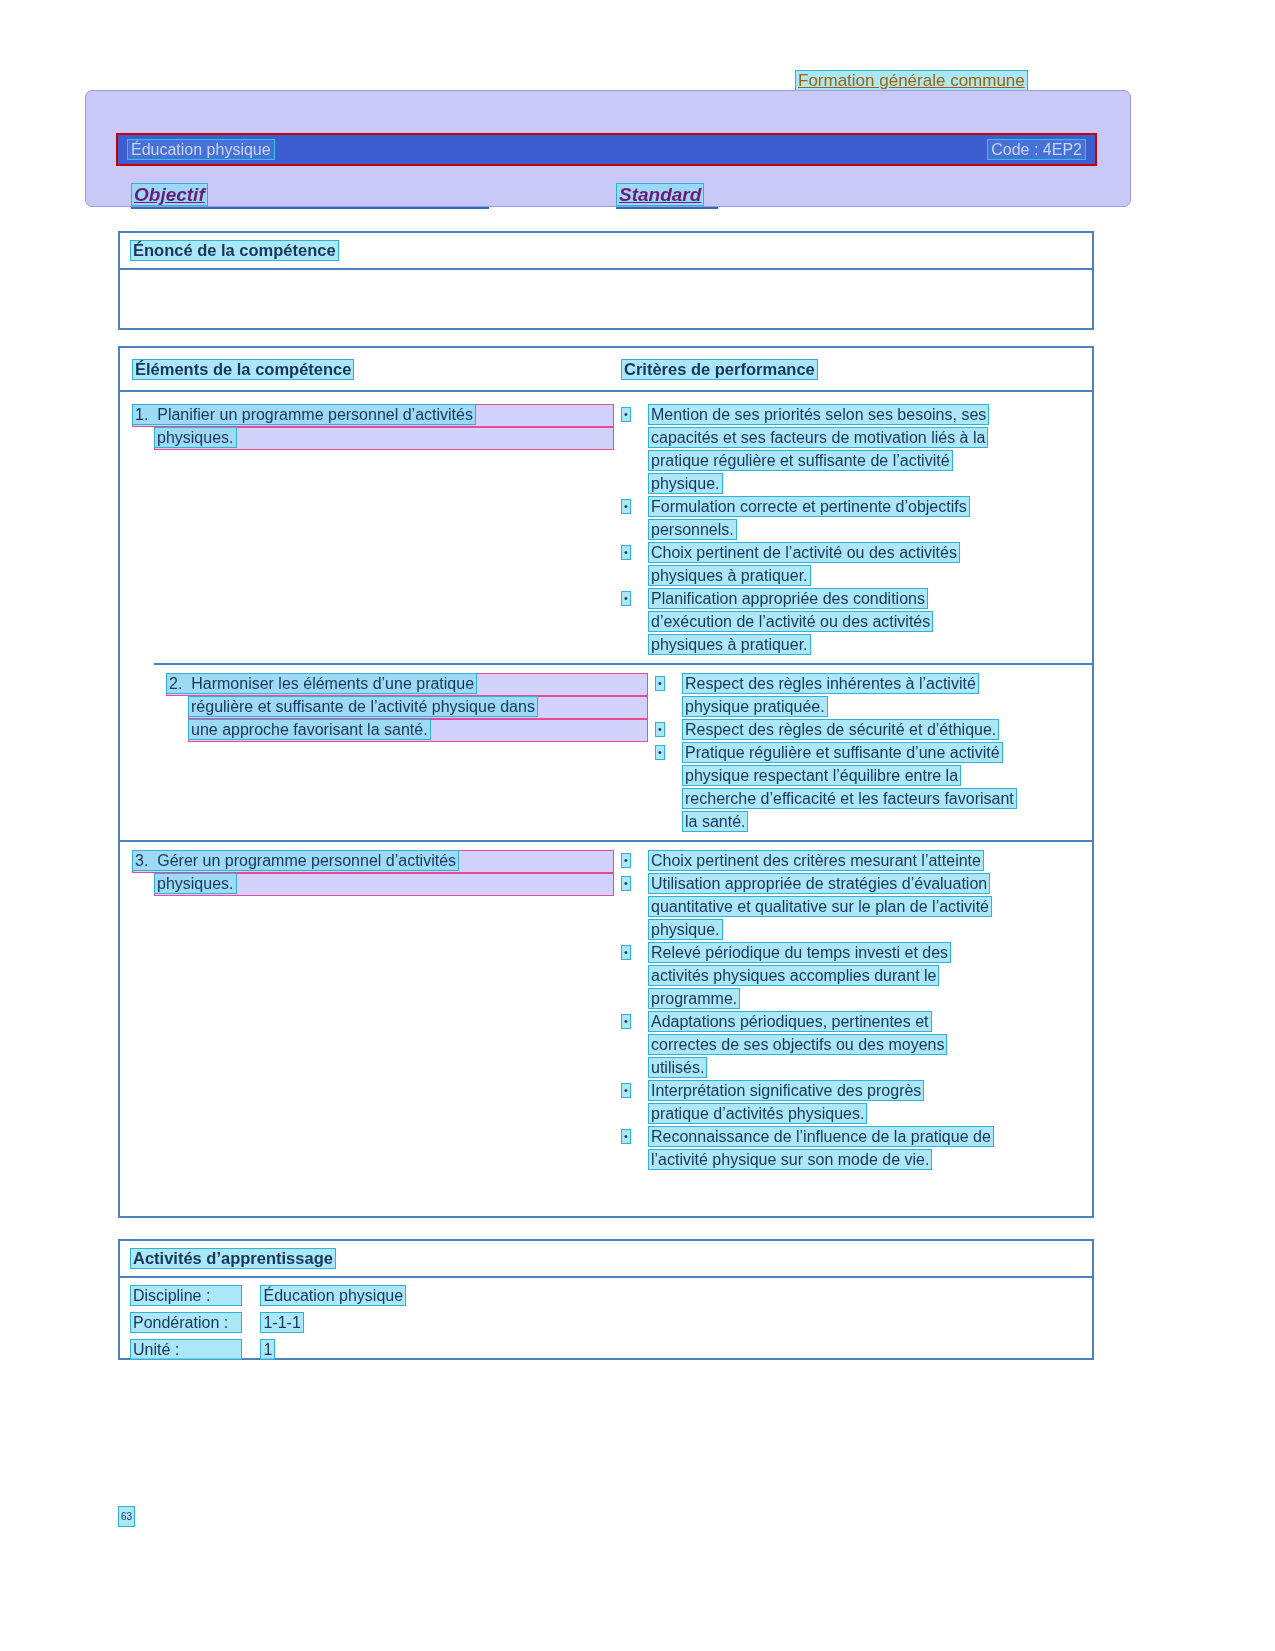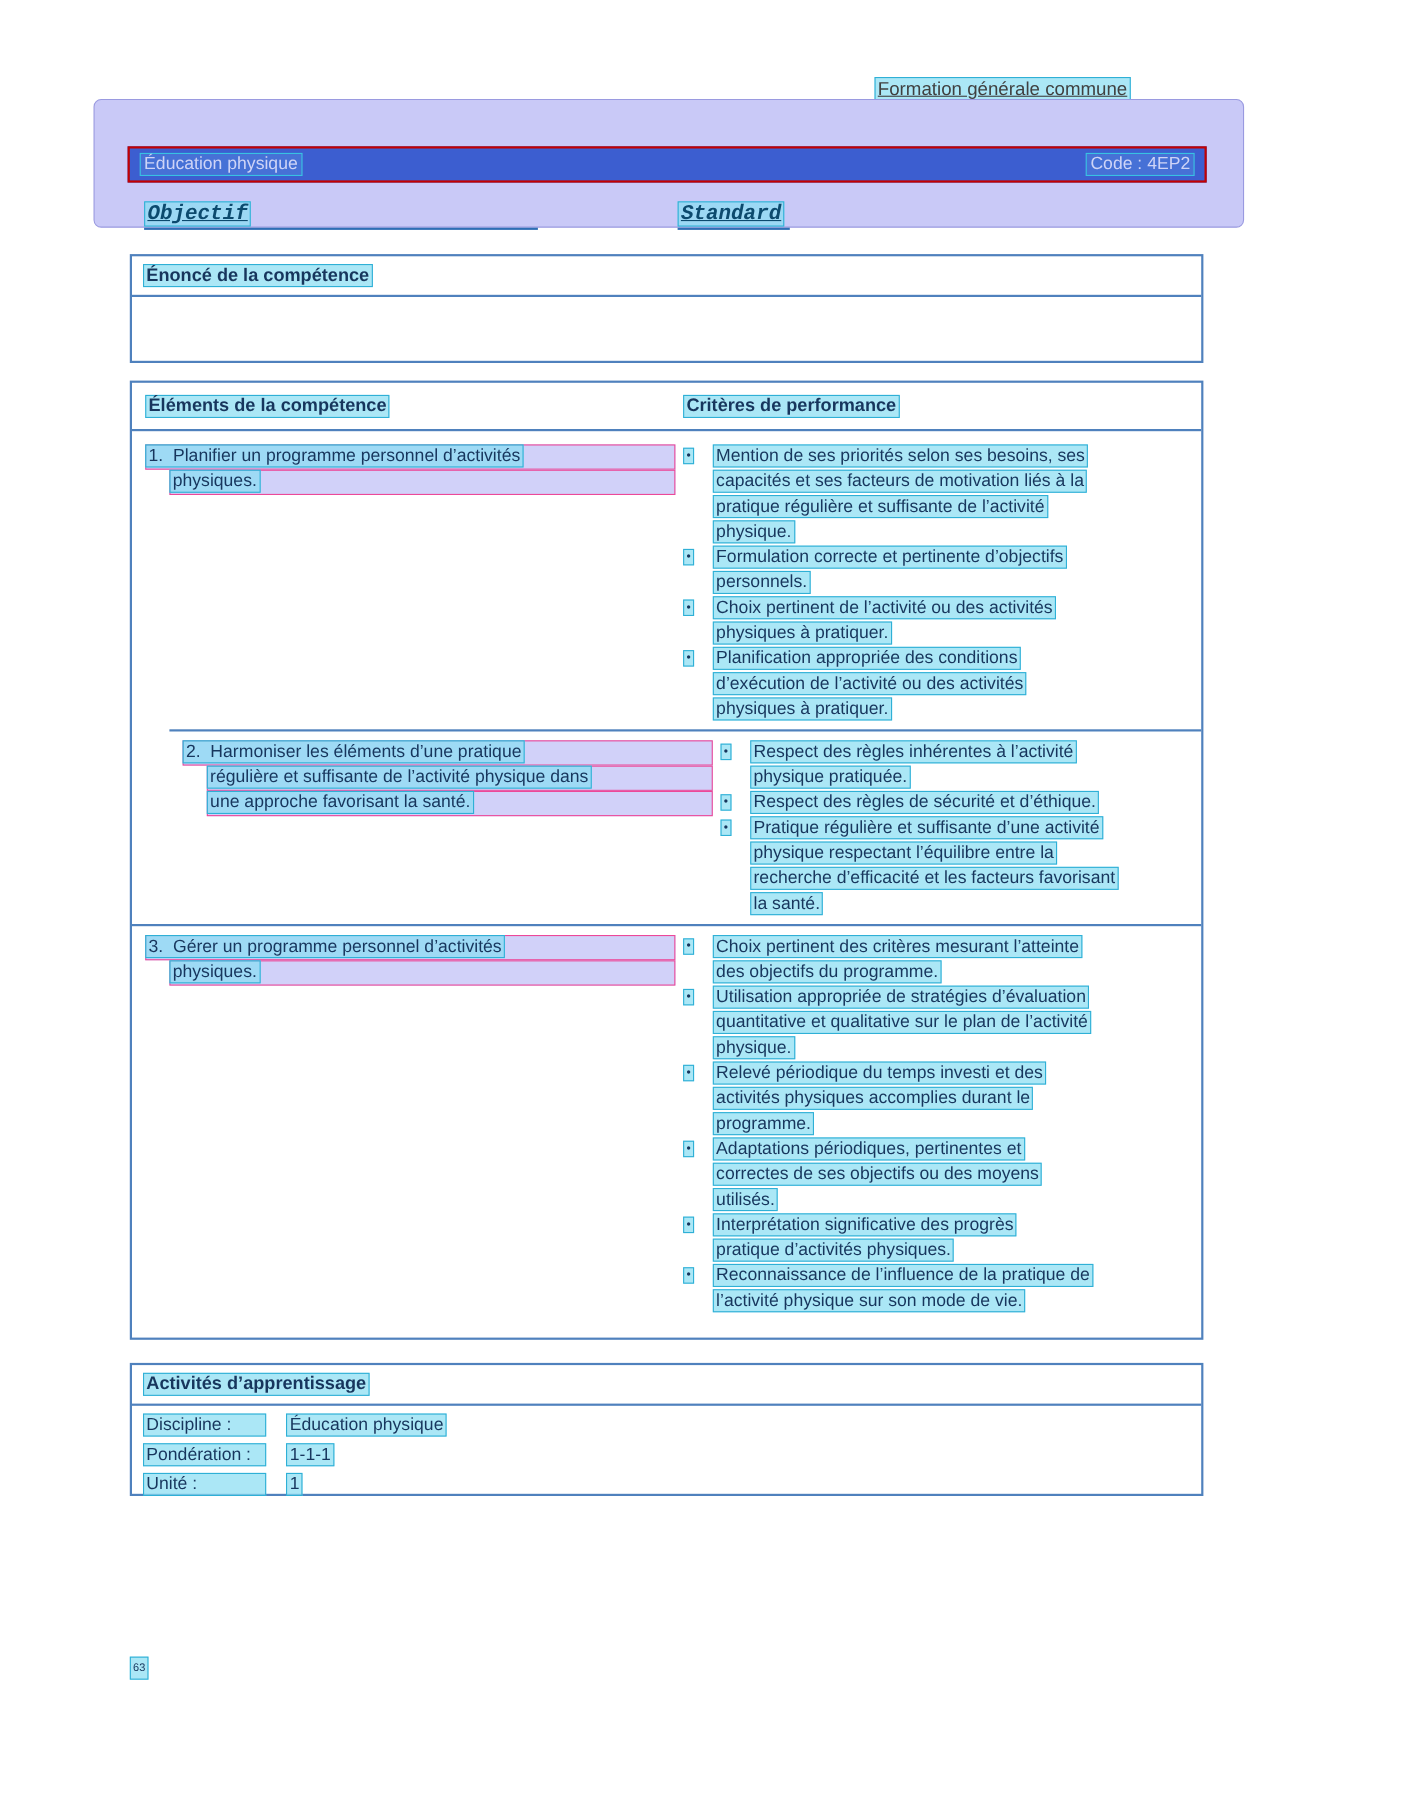--- a/index.html
+++ b/index.html
@@ -15,40 +15,40 @@
     display: inline-block;
     white-space: pre;
     background: rgba(138,222,243,0.72);
     border: 1px solid #2fb0d6;
     padding: 0 2px;
     line-height: 19px;
   }
   .tline { height: 23px; }
 
   
-  .head-right { position: absolute; top: 70px; left: 795px; font-size: 17px; color: #404040; }
+  .head-right { position: absolute; top: 70px; left: 795px; font-size: 17px; color: #a16207; }
   .head-right .hl { text-decoration: underline; }
 
   
   .top-box {
     position: absolute; left: 85px; top: 90px; width: 1046px; height: 117px;
     background: #c9c9f7; border: 1px solid #9a9ae0; border-radius: 7px;
   }
   .course-bar {
     position: absolute; left: 30px; top: 42px; width: 981px; height: 33px;
     background: #3c5ed0; border: 2px solid #c40000;
     display: flex; align-items: center; justify-content: space-between; padding: 0 9px;
   }
   .bar-hl {
     display: inline-block; background: rgba(90,150,225,0.35); border: 1px solid #38c2e2;
     color: #ced4f7; padding: 0 3px; font-size: 16px; line-height: 19px; white-space: pre;
   }
   .obj-head { position: absolute; left: 45px; top: 92px; width: 358px; height: 26px; border-bottom: 2px solid #2f6eb5; }
   .std-head { position: absolute; left: 530px; top: 92px; width: 102px; height: 26px; border-bottom: 2px solid #2f6eb5; }
-  .tab-title { font-weight: bold; font-style: italic; font-size: 19px; color: #0c4a6e; text-decoration: underline; line-height: 21px; font-family: Liberation Mono, monospace; }
+  .tab-title { font-weight: bold; font-style: italic; font-size: 19px; color: #701a75; text-decoration: underline; line-height: 21px; }
 
   
   .frame { position: absolute; border: 2px solid #4f81bd; background: #ffffff; }
   .enonce-box { left: 118px; top: 231px; width: 976px; height: 99px; }
   .table-box  { left: 118px; top: 346px; width: 976px; height: 872px; }
   .act-box    { left: 118px; top: 1239px; width: 976px; height: 121px; }
 
   .box-title-row { height: 37px; border-bottom: 2px solid #4f81bd; display: flex; align-items: center; padding: 0 10px; }
   .box-title { font-weight: bold; font-size: 16.5px; }
 
@@ -230,23 +230,20 @@
         <div class="el-line"><span class="hl">3.  Gérer un programme personnel d’activités</span></div>
         <div class="el-line cont"><span class="hl">physiques.</span></div>
       </div>
       <div class="crit-col">
         <div class="crit-line">
           <span class="bullet-cell">
               <span class="bullet-hl">•</span>
             </span>
           <span class="hl">Choix pertinent des critères mesurant l’atteinte</span>
         </div>
-        <div class="crit-line cont">
-            <span class="hl">des objectifs du programme.</span>
-          </div>
 
         <div class="crit-line">
           <span class="bullet-cell">
               <span class="bullet-hl">•</span>
             </span>
           <span class="hl">Utilisation appropriée de stratégies d’évaluation</span>
         </div>
         <div class="crit-line cont">
             <span class="hl">quantitative et qualitative sur le plan de l’activité</span>
           </div>

